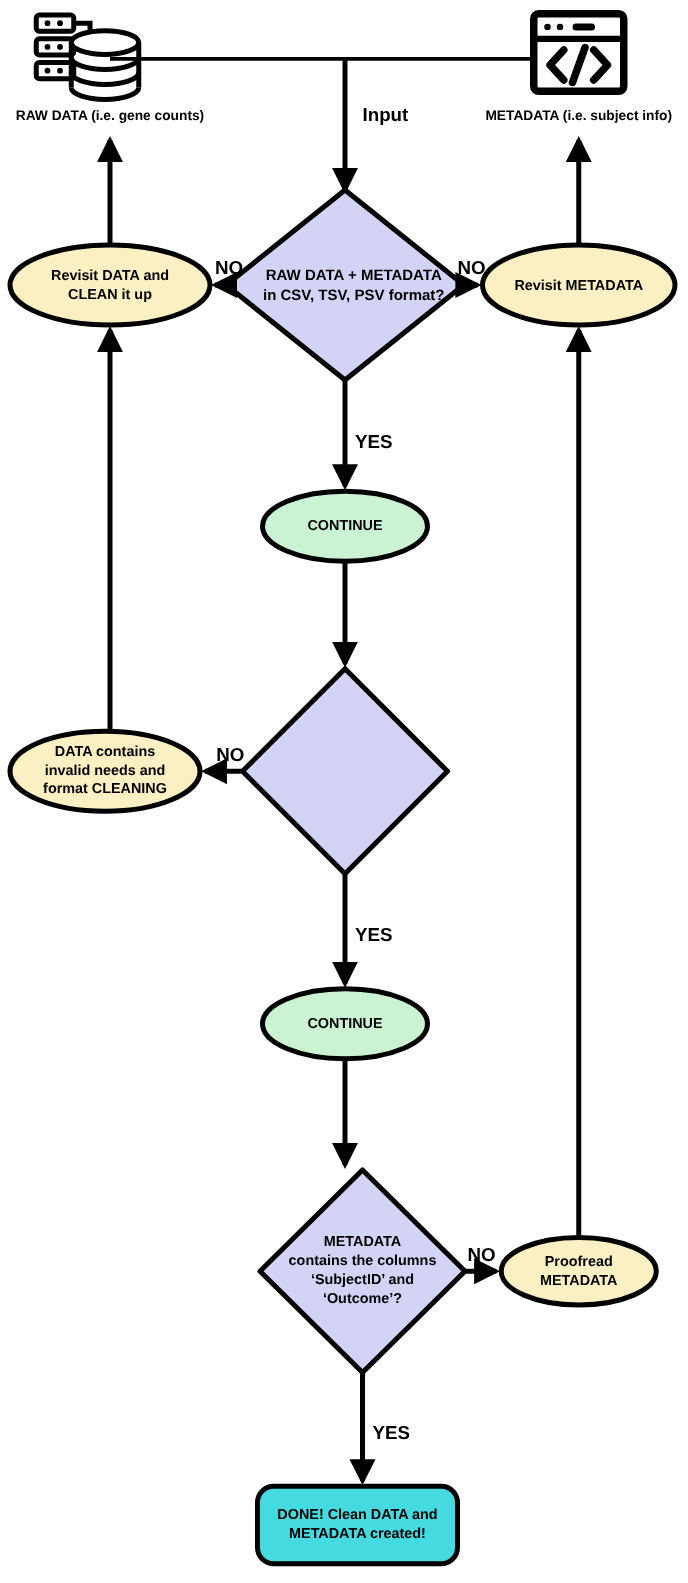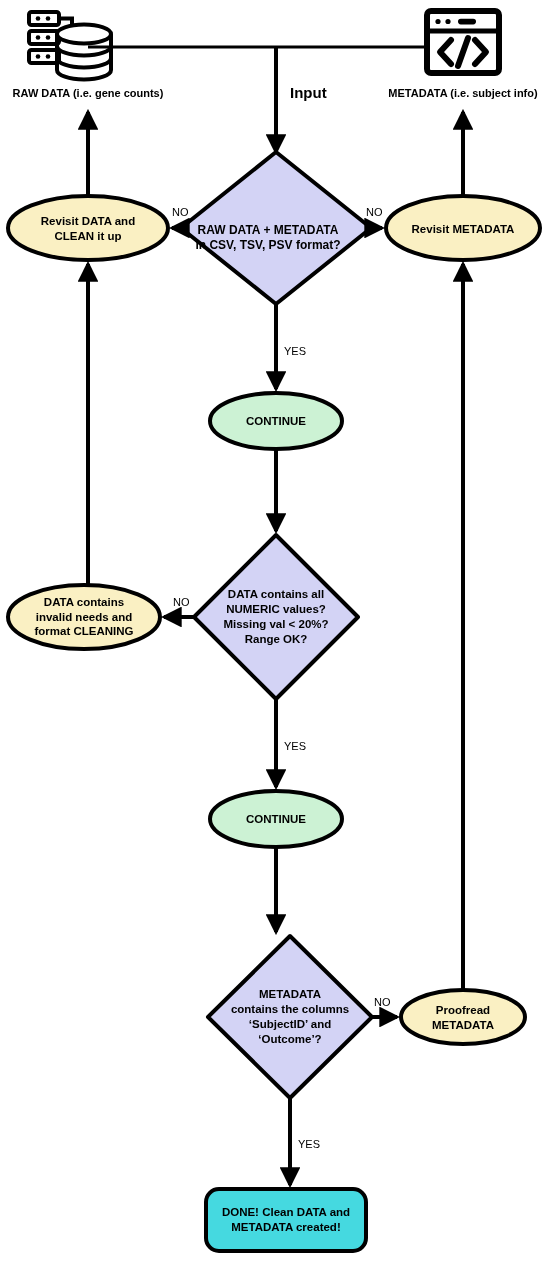--- a/index.html
+++ b/index.html
@@ -39,22 +39,22 @@
     pointer-events: none;
     display: flex;
     flex-direction: column;
     align-items: center;
     justify-content: center;
   }
   .node-label .ln { display: block; white-space: nowrap; }
   .edge-label {
     position: absolute;
     font-family: "Liberation Sans", sans-serif;
-    font-weight: normal;
-    font-size: 11px;
+    font-weight: bold;
+    font-size: 15px;
     color: #000000;
     white-space: nowrap;
   }
   .icon-caption {
     position: absolute;
     text-align: center;
     font-family: "Liberation Sans", sans-serif;
     font-weight: bold;
     font-size: 11px;
     color: #000000;
@@ -178,44 +178,38 @@
   <div class="input-label" style="left:290px; top:84px;">Input</div>
 
   <div class="edge-label" style="left:172px; top:206px;">NO</div>
   <div class="edge-label" style="left:366px; top:206px;">NO</div>
   <div class="edge-label" style="left:284px; top:345px;">YES</div>
   <div class="edge-label" style="left:173px; top:596px;">NO</div>
   <div class="edge-label" style="left:284px; top:740px;">YES</div>
   <div class="edge-label" style="left:374px; top:996px;">NO</div>
   <div class="edge-label" style="left:298px; top:1138px;">YES</div>
 
-  <div class="node-label" style="left:158px; top:204px; width:220px; height:50px; font-size:12px;justify-content:flex-end;">
+  <div class="node-label" style="left:173px; top:204px; width:220px; height:50px; font-size:12px;">
     <span class="ln">RAW DATA + METADATA</span>
     <span class="ln">in CSV, TSV, PSV format?</span>
   </div>
 
   <div class="node-label" style="left:391px; top:217px; width:144px; height:24px; font-size:11.5px;">
     <span class="ln">Revisit METADATA</span>
   </div>
 
   <div class="node-label" style="left:13px; top:206px; width:150px; height:46px; font-size:11.5px;">
     <span class="ln">Revisit DATA and</span>
     <span class="ln">CLEAN it up</span>
   </div>
 
   <div class="node-label" style="left:216px; top:410px; width:120px; height:22px; font-size:11.5px;">
     <span class="ln">CONTINUE</span>
   </div>
 
-  <div class="node-label" style="left:196px; top:585px; width:160px; height:64px; font-size:11.5px;">
-    <span class="ln">DATA contains all</span>
-    <span class="ln">NUMERIC values?</span>
-    <span class="ln">Missing val &lt; 20%?</span>
-    <span class="ln">Range OK?</span>
-  </div>
 
   <div class="node-label" style="left:12px; top:592px; width:144px; height:50px; font-size:11.5px;">
     <span class="ln">DATA contains</span>
     <span class="ln">invalid needs and</span>
     <span class="ln">format CLEANING</span>
   </div>
 
   <div class="node-label" style="left:216px; top:808px; width:120px; height:22px; font-size:11.5px;">
     <span class="ln">CONTINUE</span>
   </div>

